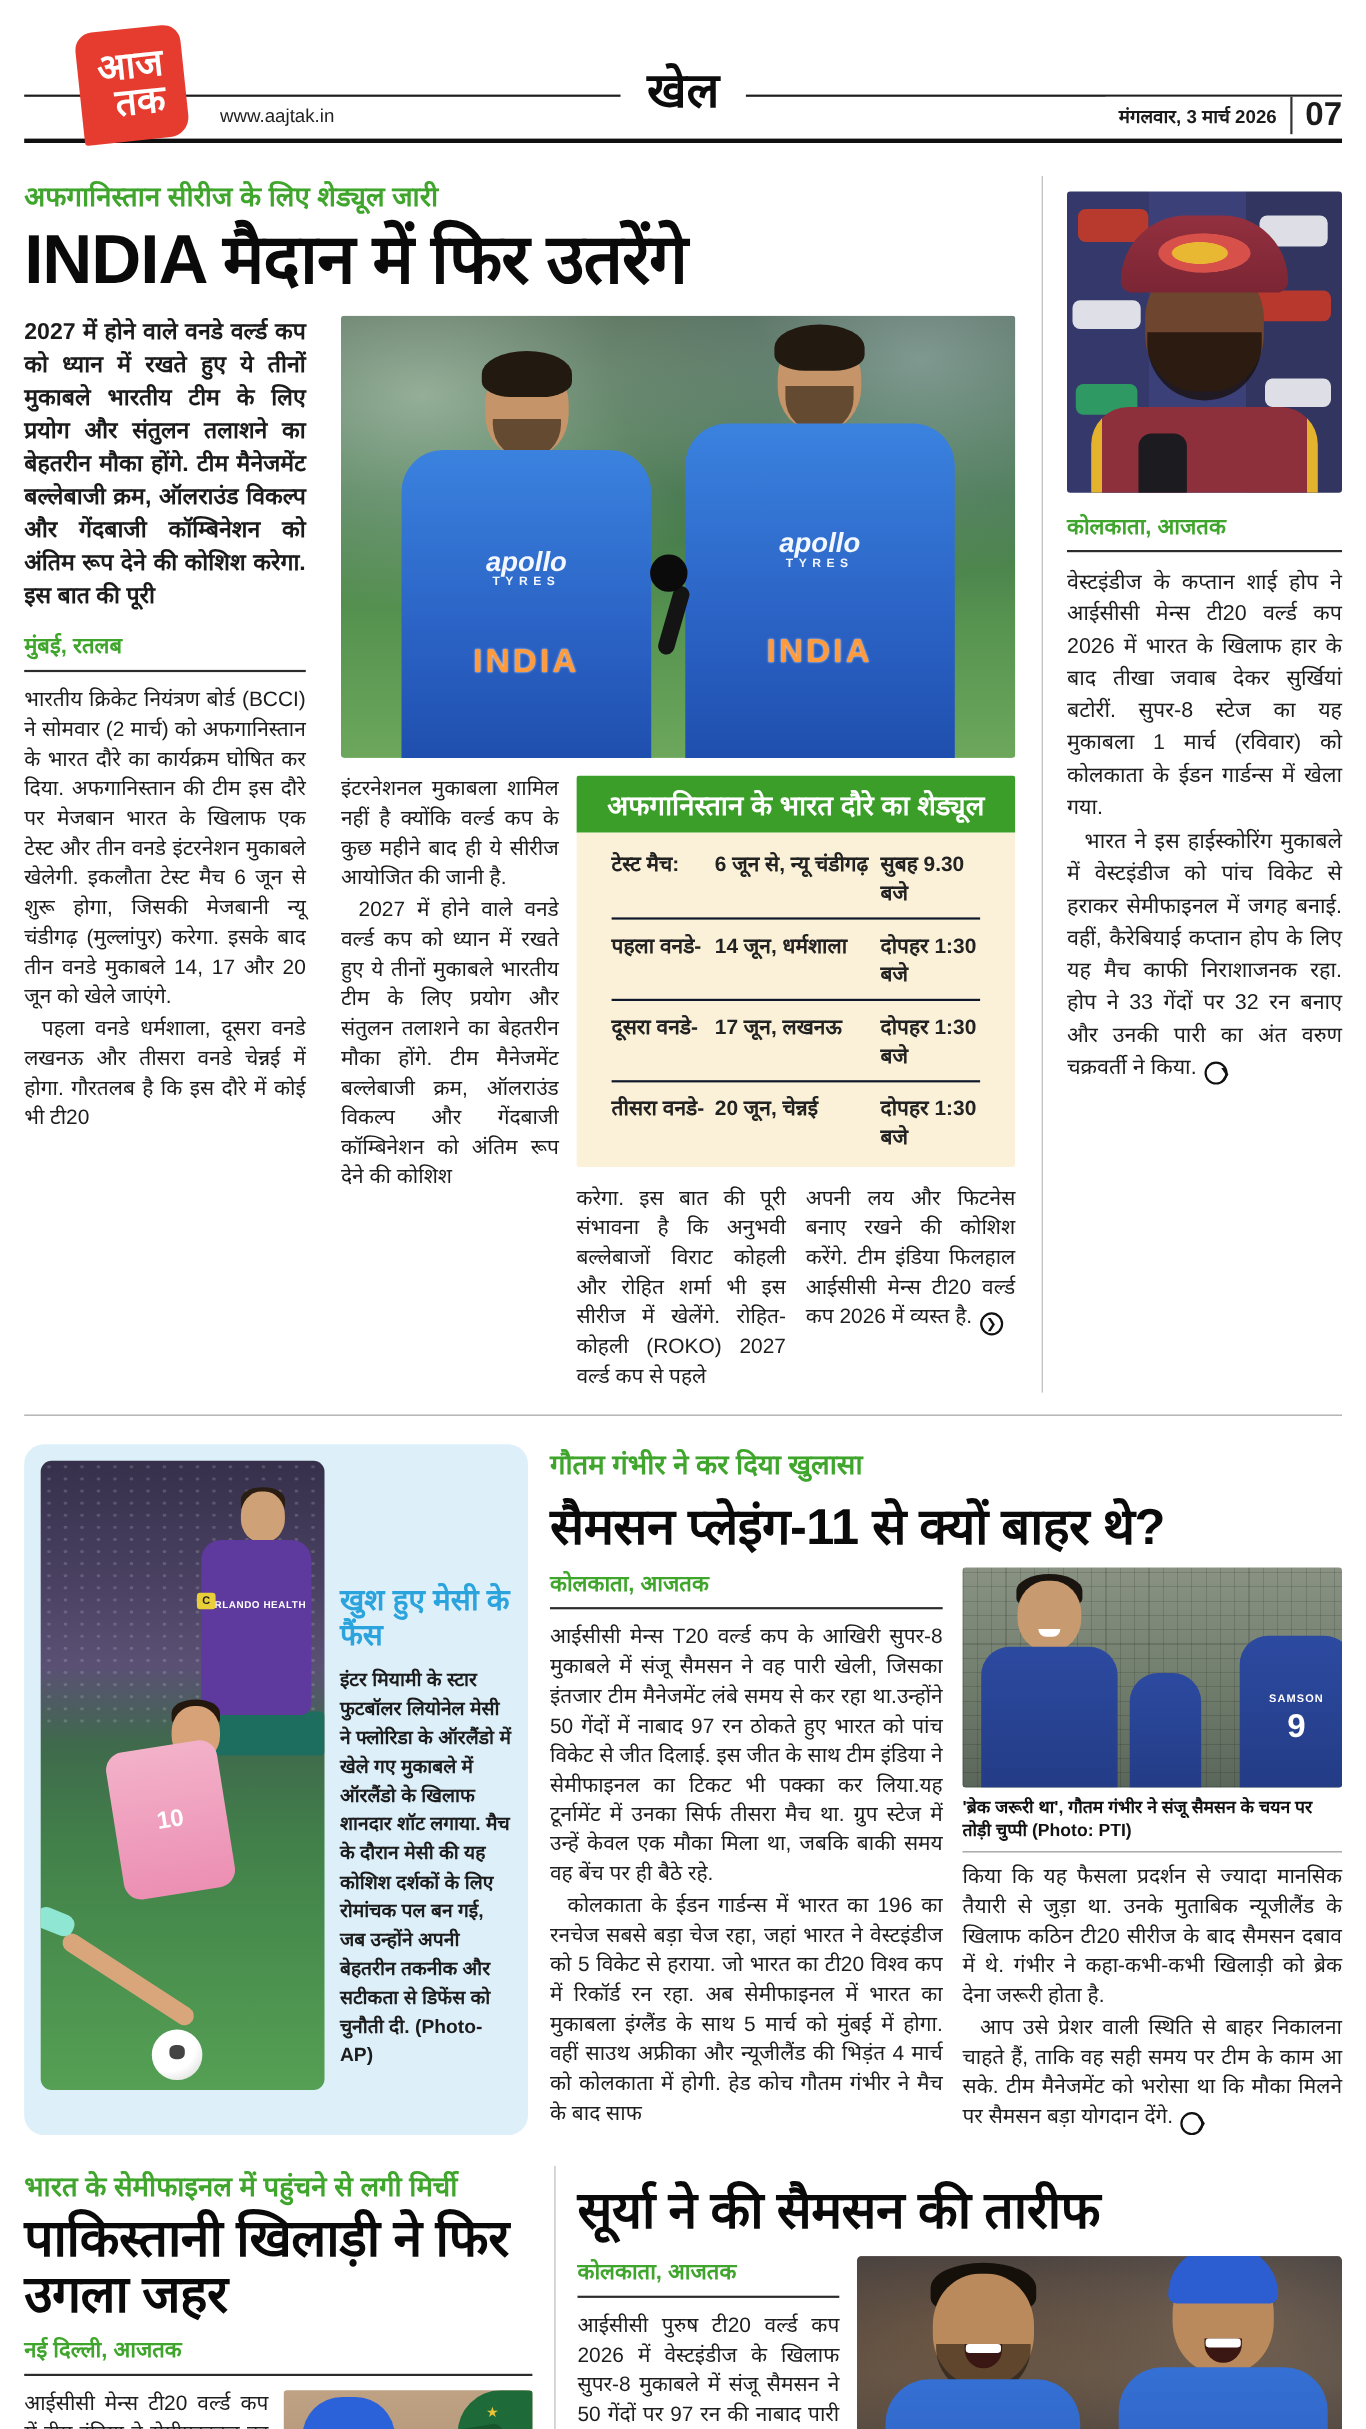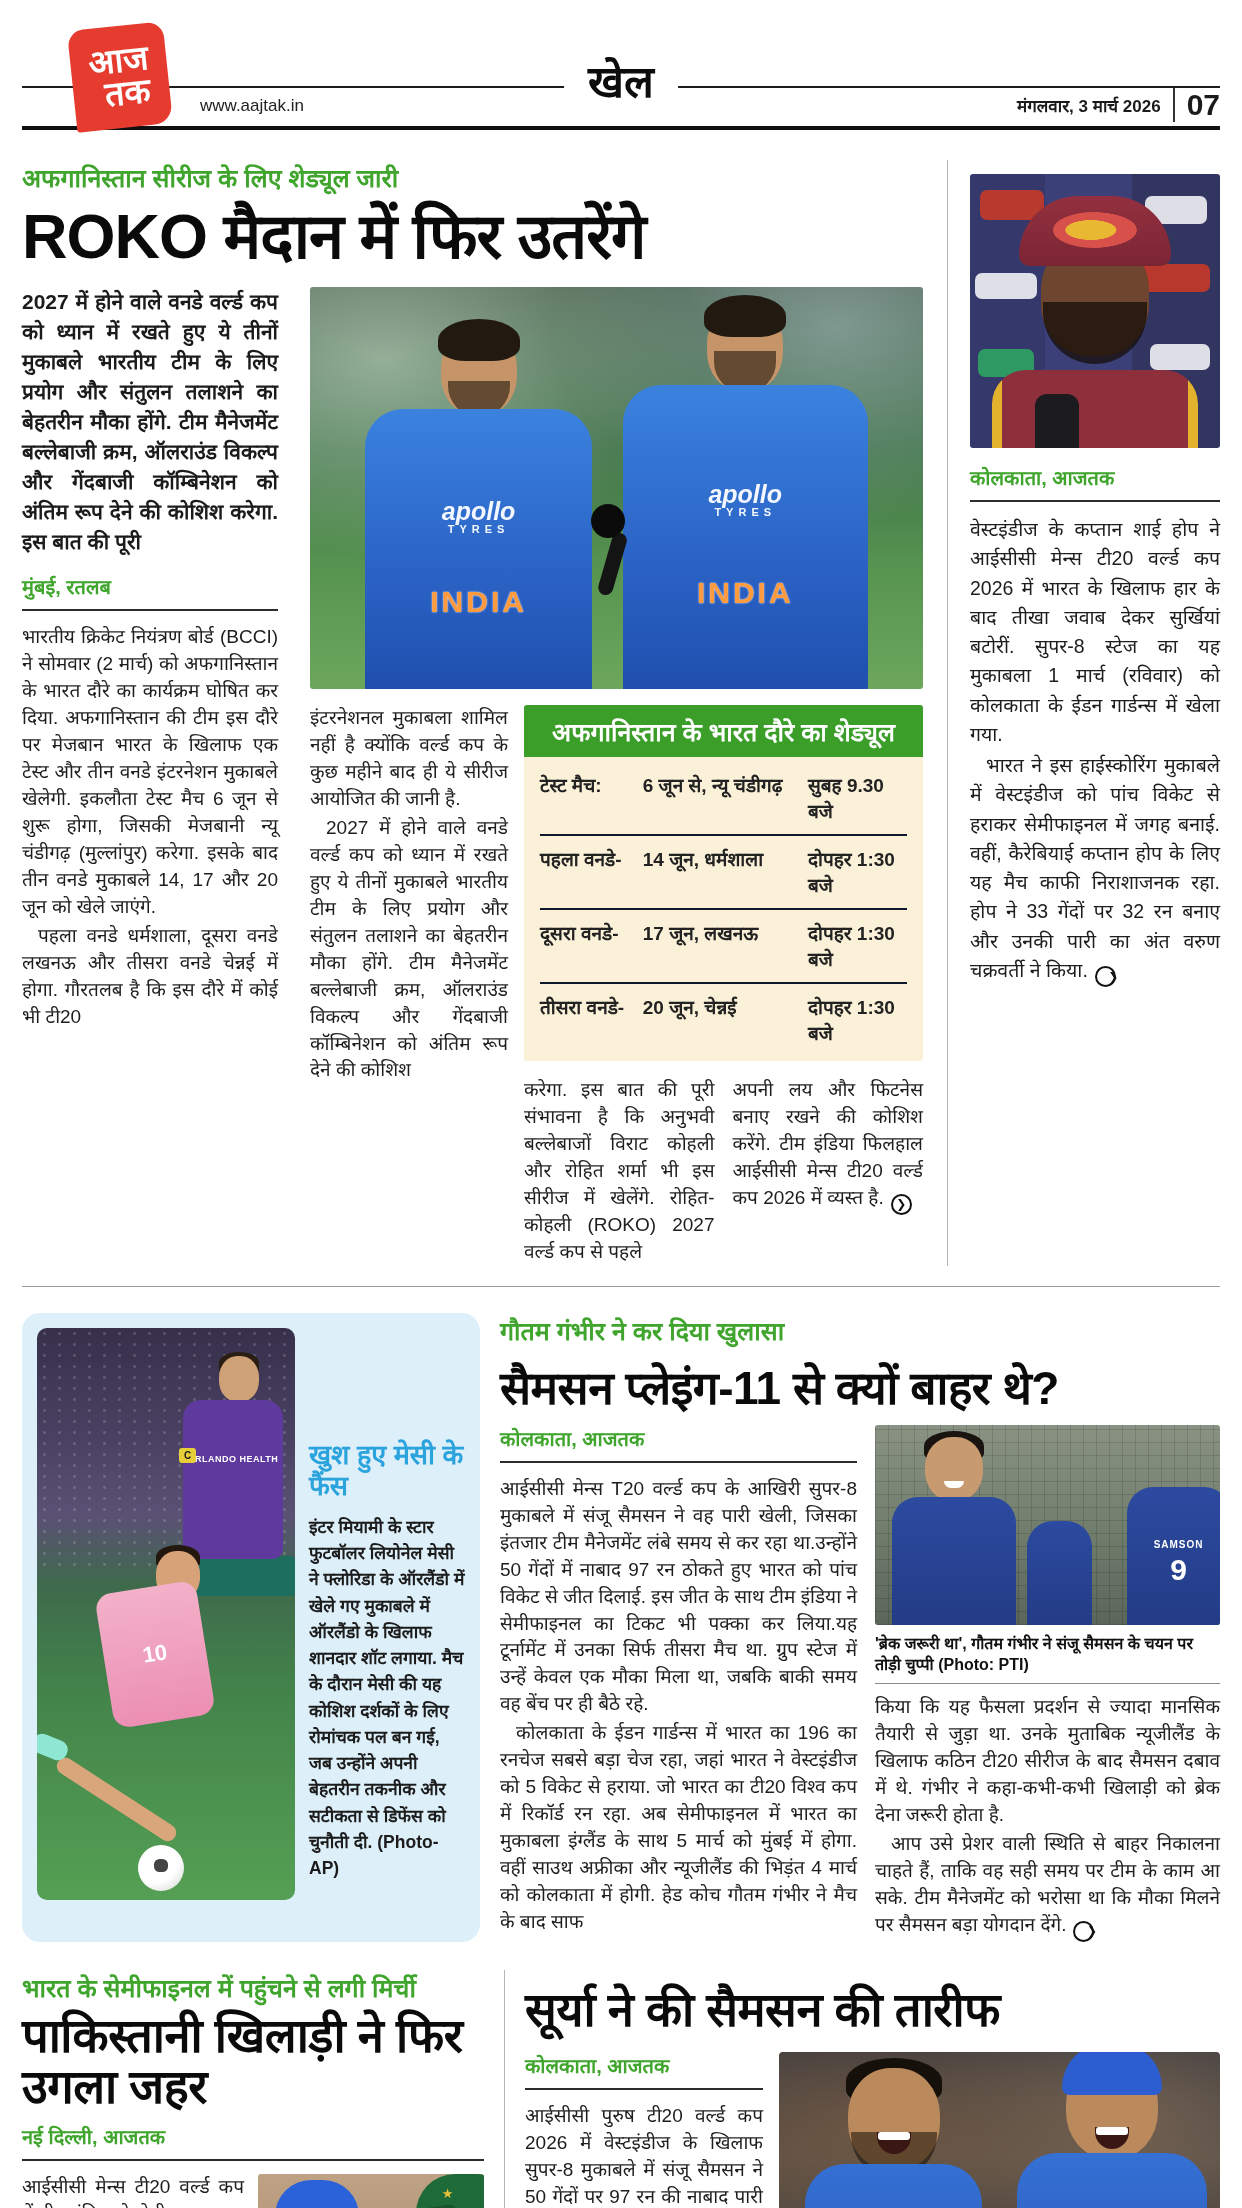--- a/index.html
+++ b/index.html
@@ -45,21 +45,21 @@
 .lead-cols{display:flex;gap:32px;}
 .lead-c1{width:256px;flex:none;}
 .lead-intro{font-size:21px;line-height:1.43;font-weight:bold;text-align:justify;}
 .lead-c1 .dateline{margin-top:16px;}
 .lead-c2{flex:1;display:flex;flex-direction:column;}
 .below-photo{display:flex;gap:16px;margin-top:16px;}
 .bp-col{width:198px;flex:none;}
 .bp-right{flex:1;}
 .sched{border-radius:3px;overflow:hidden;}
 .sched-title{background:var(--green-dk);color:#fff;font-weight:800;font-size:25px;text-align:center;padding:9px 4px;}
-.sched-body{background:var(--cream);padding:5px 16px;}
+.sched-body{background:var(--cream);padding:5px 32px;}
 .sched-row{display:flex;padding:10px 0;font-weight:bold;font-size:19px;color:#222;}
 .sched-row + .sched-row{border-top:2px solid #0f172a;}
 .sr-match{width:28%;}
 .sr-venue{width:45%;}
 .sr-time{width:27%;}
 .after-cols{display:flex;gap:18px;margin-top:16px;}
 .after-cols > div{flex:1;}
 .sb-headline{font-size:34px;font-weight:800;line-height:1.2;margin-top:2px;color:#0c0c0c;}
 .sidebar .body-text{font-size:19.5px;line-height:1.5;}
 
@@ -199,21 +199,21 @@
       <span class="mast-sep"></span>
       <span class="mast-page">07</span>
     </div>
     <div class="mast-bottomline"></div>
   </div>
 
   <div class="top-wrap">
 
     <div class="lead-region">
       <div class="kicker">अफगानिस्तान सीरीज के लिए शेड्यूल जारी</div>
-      <h1 class="lead-headline">ROKO मैदान में फिर उतरेंगे</h1>
+      <h1 class="lead-headline">INDIA मैदान में फिर उतरेंगे</h1>
 
       <div class="lead-cols">
         <div class="lead-c1">
           <p class="lead-intro">2027 में होने वाले वनडे वर्ल्ड कप को ध्यान में रखते हुए ये तीनों मुकाबले भारतीय टीम के लिए प्रयोग और संतुलन तलाशने का बेहतरीन मौका होंगे. टीम मैनेजमेंट बल्लेबाजी क्रम, ऑलराउंड विकल्प और गेंदबाजी कॉम्बिनेशन को अंतिम रूप देने की कोशिश करेगा. इस बात की पूरी</p>
           <div class="dateline">मुंबई, रतलब</div>
           <div class="dl-rule"></div>
           <p class="body-text">भारतीय क्रिकेट नियंत्रण बोर्ड (BCCI) ने सोमवार (2 मार्च) को अफगानिस्तान के भारत दौरे का कार्यक्रम घोषित कर दिया. अफगानिस्तान की टीम इस दौरे पर मेजबान भारत के खिलाफ एक टेस्ट और तीन वनडे इंटरनेशन मुकाबले खेलेगी. इकलौता टेस्ट मैच 6 जून से शुरू होगा, जिसकी मेजबानी न्यू चंडीगढ़ (मुल्लांपुर) करेगा. इसके बाद तीन वनडे मुकाबले 14, 17 और 20 जून को खेले जाएंगे.</p>
           <p class="body-text para2">पहला वनडे धर्मशाला, दूसरा वनडे लखनऊ और तीसरा वनडे चेन्नई में होगा. गौरतलब है कि इस दौरे में कोई भी टी20</p>
         </div>
 

